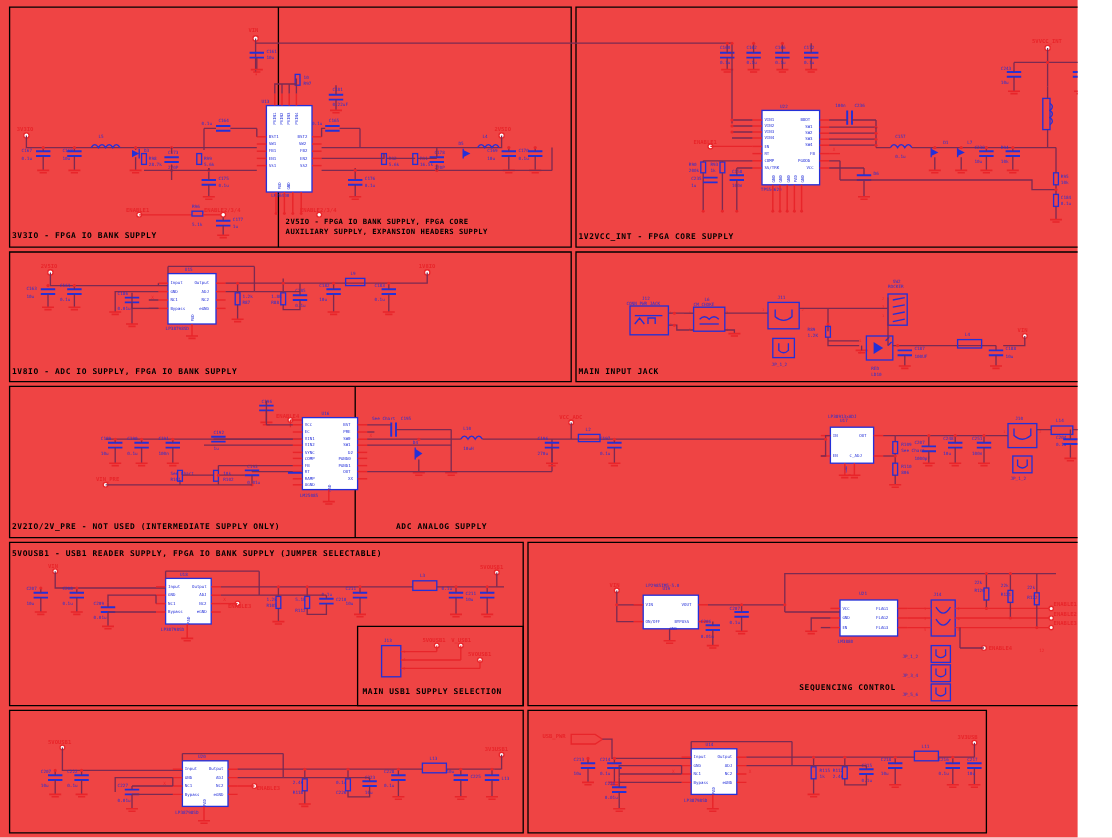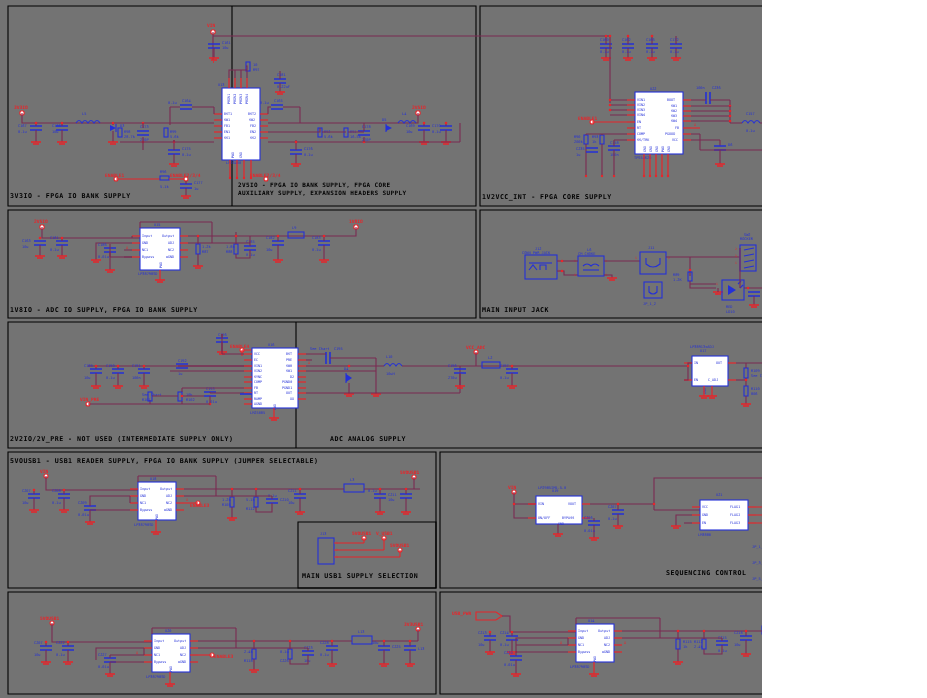--- a/index.html
+++ b/index.html
@@ -1,17 +1,17 @@
 <!DOCTYPE html>
 <html><head>
 <meta charset="utf-8">
 <style>
   html,body{margin:0;padding:0;background:#ffffff;}
   body{width:927px;height:698px;font-family:"DejaVu Sans Mono",monospace;}
-  #sheet{position:relative;width:762px;height:698px;overflow:hidden;background:#737373;}
+  #sheet{position:relative;width:898px;height:698px;overflow:hidden;background:#ef4444;}
   svg{position:absolute;left:0;top:0;}
   .frame{fill:none;stroke:#000000;stroke-width:1.1;}
   .wire{stroke:#7b2a52;stroke-width:1.1;fill:none;}
   .wire-r{stroke:#e8252a;stroke-width:1.1;fill:none;}
   .pinred{stroke:#e8252a;stroke-width:1.2;fill:none;}
   .comp{fill:none;stroke:#2430d8;stroke-width:1.1;}
   .compf{fill:#ffffff;stroke:#2430d8;stroke-width:1.1;}
   .junc{fill:#e8252a;stroke:none;}
   .jblue{fill:#2430d8;stroke:none;}
   .capline{stroke:#2430d8;stroke-width:1.6;fill:none;}

